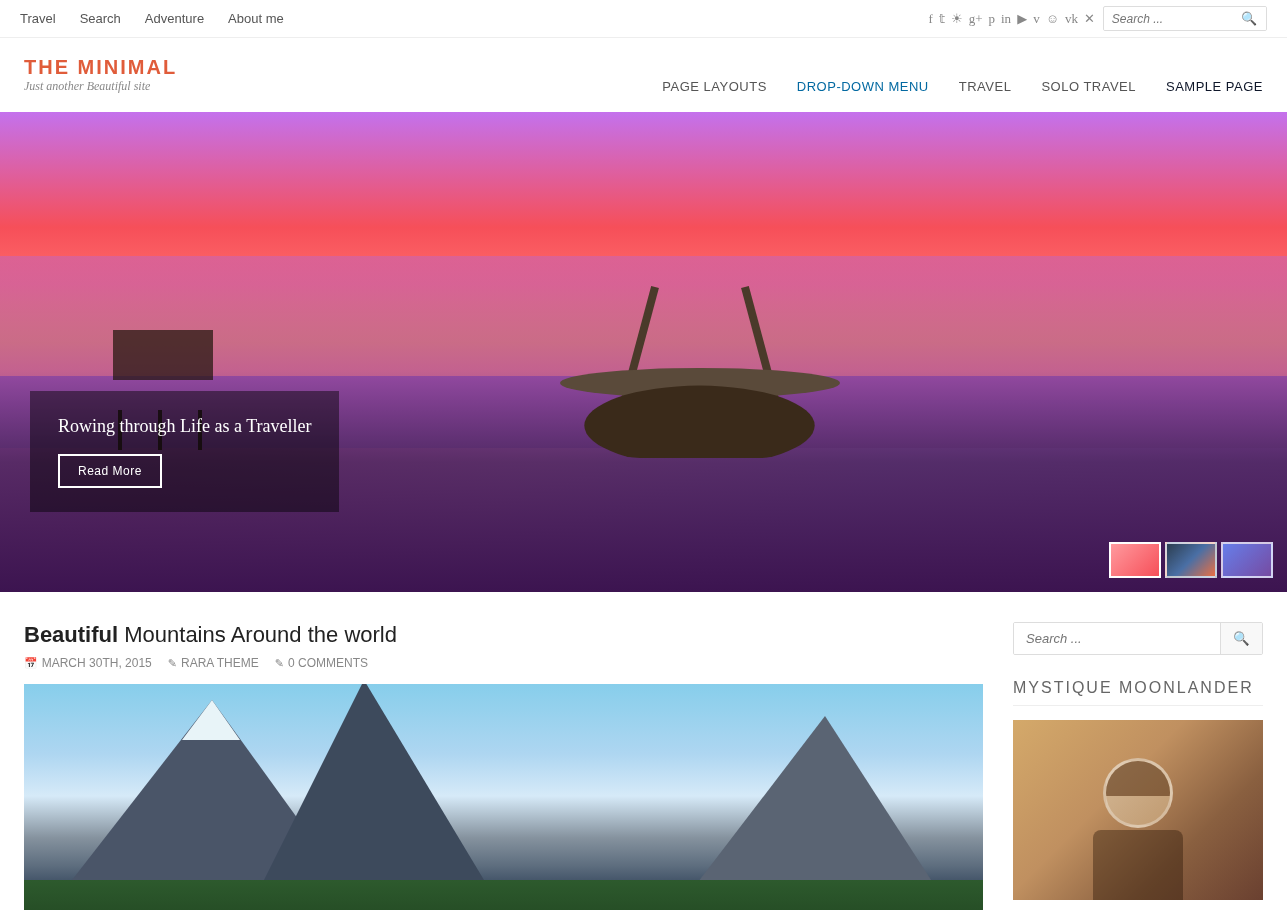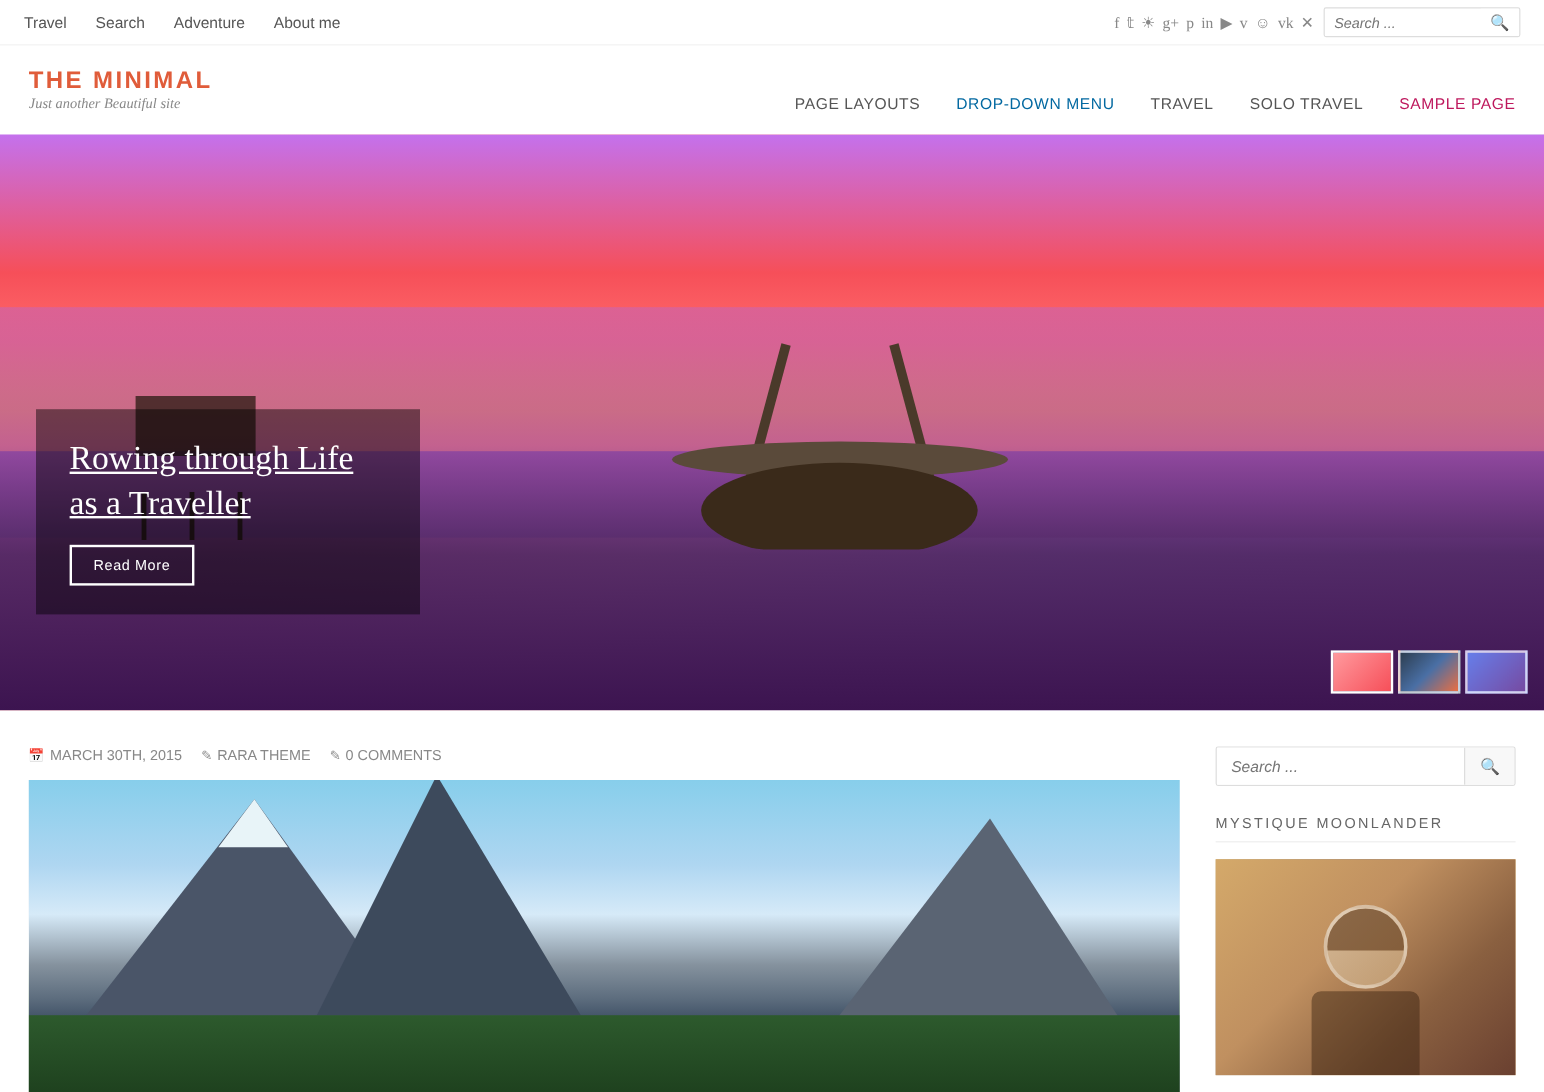--- a/index.html
+++ b/index.html
@@ -141,21 +141,21 @@
 
     
     .hero-caption {
       position: absolute;
       bottom: 80px;
       left: 30px;
       background: rgba(0,0,0,0.45);
       padding: 24px 28px;
       max-width: 320px;
     }
-    .hero-caption h2 { color: #fff; font-size: 28px; font-weight: normal; line-height: 1.3; margin-bottom: 16px; font-family: Georgia, serif; text-decoration: underline; }
+    .hero-caption h2 { color: #fff; font-size: 18px; font-weight: normal; line-height: 1.3; margin-bottom: 16px; font-family: Georgia, serif; }
     .hero-caption .read-more-btn {
       display: inline-block;
       border: 2px solid #fff;
       color: #fff;
       padding: 8px 18px;
       font-size: 12px;
       font-family: Arial, sans-serif;
       cursor: pointer;
       background: transparent;
       letter-spacing: 0.5px;
@@ -266,21 +266,21 @@
     .search-widget button {
       background: #f8f8f8;
       border: none;
       border-left: 1px solid #ddd;
       padding: 8px 12px;
       cursor: pointer;
       color: #888;
     }
 
     .sidebar-widget { margin-bottom: 20px; }
-    .widget-title { font-size: 12px; font-family: Arial, sans-serif; letter-spacing: 2px; text-transform: uppercase; color: #666; margin-bottom: 14px; border-bottom: 1px solid #eee; padding-bottom: 8px; }
+    .widget-title { font-size: 16px; font-family: Arial, sans-serif; letter-spacing: 2px; text-transform: uppercase; color: #666; margin-bottom: 14px; border-bottom: 1px solid #eee; padding-bottom: 8px; }
 
     .author-photo {
       width: 100%;
       height: 180px;
       background: linear-gradient(135deg, #c9a96e 0%, #8a7060 30%, #d4a96a 60%, #b08050 100%);
       position: relative;
       overflow: hidden;
     }
   </style>
 </head>
@@ -317,21 +317,21 @@
 <header class="site-header">
   <div class="site-branding">
     <div class="site-title">THE MINIMAL</div>
     <div class="tagline">Just another Beautiful site</div>
   </div>
   <nav class="main-nav">
     <a href="#" style="color:#555;">PAGE LAYOUTS</a>
     <a href="#" style="color:#0369a1;">DROP-DOWN MENU</a>
     <a href="#" style="color:#555;">TRAVEL</a>
     <a href="#" style="color:#555;">SOLO TRAVEL</a>
-    <a href="#" style="color:#be185d;">SAMPLE PAGE</a>
+    <a href="#" style="color:#0f172a;">SAMPLE PAGE</a>
   </nav>
 </header>
 
 <div class="hero-slider">
   <div class="hero-bg">
     <div class="sky-layer1"></div>
     <div class="sky-layer2"></div>
     <div class="water-layer"></div>
 
     <div class="stilt-house">
@@ -357,20 +357,23 @@
   <div class="slider-thumbs">
     <div class="thumb thumb-1 active"></div>
     <div class="thumb thumb-2"></div>
     <div class="thumb thumb-3"></div>
   </div>
 </div>
 
 <div class="main-content">
 
   <div class="content-left">
+    <h2 class="post-title">
+      <strong>Beautiful</strong><span> Mountains Around the world</span>
+    </h2>
     <div class="post-meta">
       <div class="meta-item">
         <span class="meta-icon">📅</span>
         <span>MARCH 30TH, 2015</span>
       </div>
       <div class="meta-item">
         <span class="meta-icon">✎</span>
         <span>RARA THEME</span>
       </div>
       <div class="meta-item">

